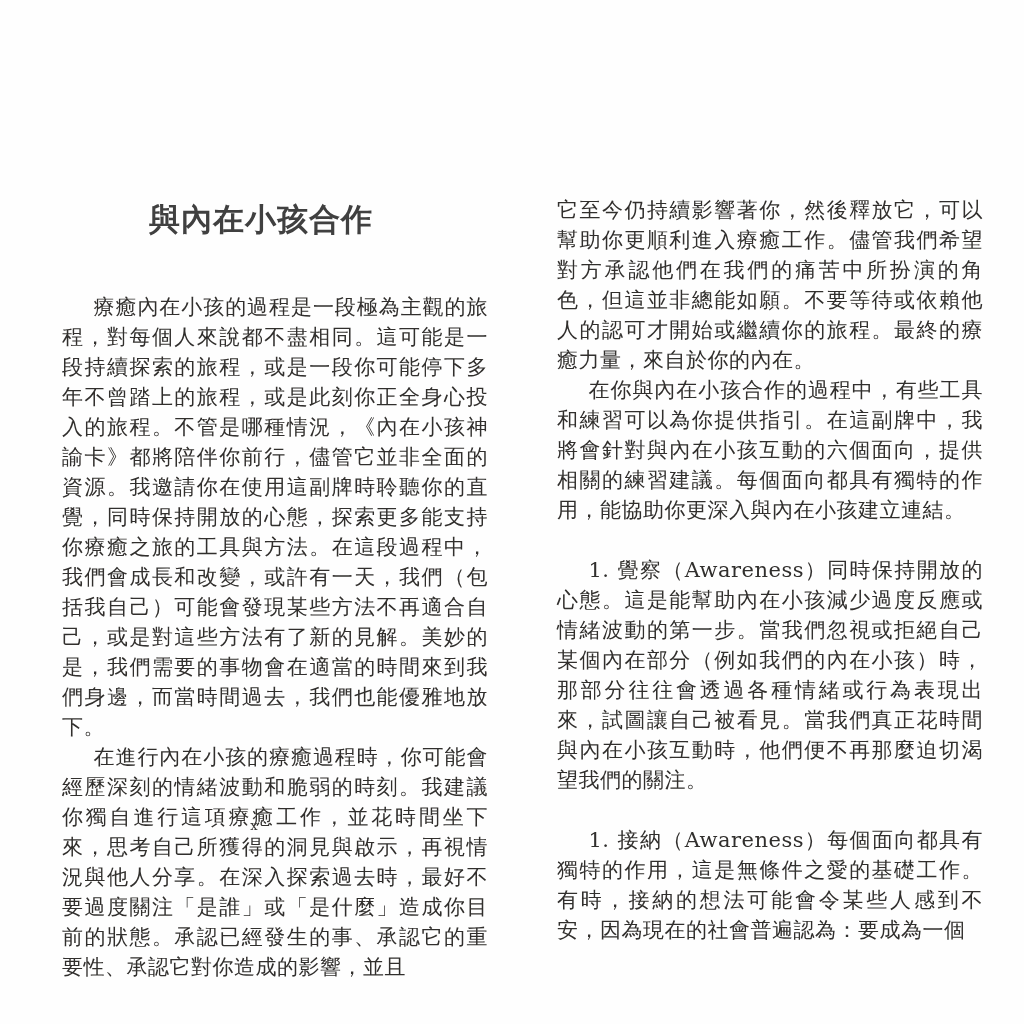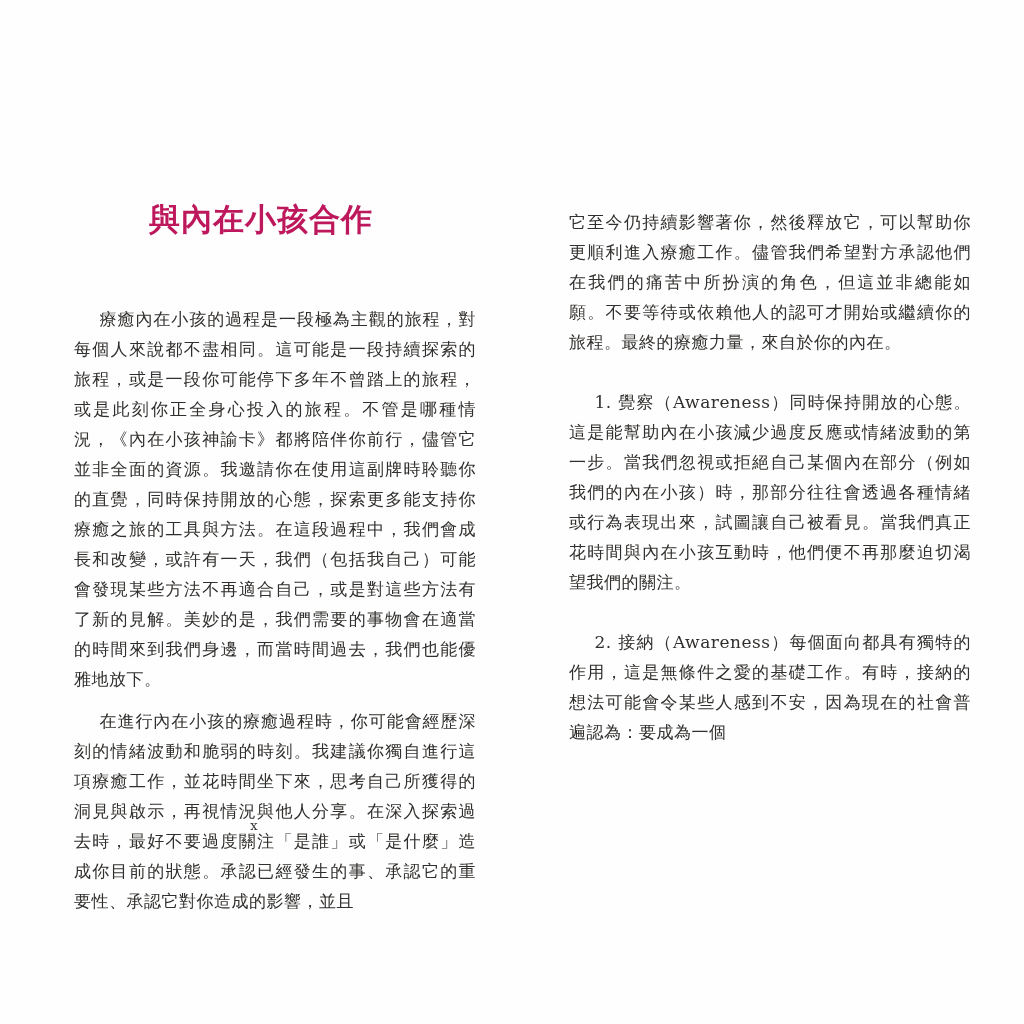--- a/index.html
+++ b/index.html
@@ -28,33 +28,33 @@
 
   .chapter-title {
     position: absolute;
     top: 199px;
     left: -14px;
     width: 100%;
     margin: 0;
     text-align: center;
     font-size: 31px;
     font-weight: bold;
-    color: #be185d;
+    color: #404040;
     letter-spacing: 1px;
   }
   .body-text {
     position: absolute;
     width: 100%;
   }
   .page-left  .body-text { top: 292px; }
   .page-right .body-text { top: 195px; }
 
   .para {
-    margin: 12px;
-    font-size: 17px;
+    margin: 0;
+    font-size: 21px;
     line-height: 30px;
     text-align: justify;
     letter-spacing: 0.5px;
   }
   .para.indent { text-indent: 1.5em; }
   .para.gap-above { margin-top: 30px; }
   .bold { font-weight: normal; }
 
   .page-number {
     position: absolute;
@@ -77,20 +77,21 @@
     <div class="body-text">
       <p class="para indent">療癒內在小孩的過程是一段極為主觀的旅程，對每個人來說都不盡相同。這可能是一段持續探索的旅程，或是一段你可能停下多年不曾踏上的旅程，或是此刻你正全身心投入的旅程。不管是哪種情況，《內在小孩神諭卡》都將陪伴你前行，儘管它並非全面的資源。我邀請你在使用這副牌時聆聽你的直覺，同時保持開放的心態，探索更多能支持你療癒之旅的工具與方法。在這段過程中，我們會成長和改變，或許有一天，我們（包括我自己）可能會發現某些方法不再適合自己，或是對這些方法有了新的見解。美妙的是，我們需要的事物會在適當的時間來到我們身邊，而當時間過去，我們也能優雅地放下。</p>
       <p class="para indent">在進行內在小孩的療癒過程時，你可能會經歷深刻的情緒波動和脆弱的時刻。我建議你獨自進行這項療癒工作，並花時間坐下來，思考自己所獲得的洞見與啟示，再視情況與他人分享。在深入探索過去時，最好不要過度關注「是誰」或「是什麼」造成你目前的狀態。承認已經發生的事、承認它的重要性、承認它對你造成的影響，並且</p>
     </div>
     <div class="page-number">x</div>
   </section>
 
   <section class="page page-right">
     <div class="body-text">
       <p class="para">它至今仍持續影響著你，然後釋放它，可以幫助你更順利進入療癒工作。儘管我們希望對方承認他們在我們的痛苦中所扮演的角色，但這並非總能如願。不要等待或依賴他人的認可才開始或繼續你的旅程。最終的療癒力量，來自於你的內在。</p>
+      <p class="para indent">在你與內在小孩合作的過程中，有些工具和練習可以為你提供指引。在這副牌中，我將會針對與內在小孩互動的六個面向，提供相關的練習建議。每個面向都具有獨特的作用，能協助你更深入與內在小孩建立連結。</p>
 
       <p class="para indent gap-above"><span class="bold">1. 覺察</span><span>（Awareness）</span><span>同時保持開放的心態。這是能幫助內在小孩減少過度反應或情緒波動的第一步。當我們忽視或拒絕自己某個內在部分（例如我們的內在小孩）時，那部分往往會透過各種情緒或行為表現出來，試圖讓自己被看見。當我們真正花時間與內在小孩互動時，他們便不再那麼迫切渴望我們的關注。</span></p>
 
-      <p class="para indent gap-above"><span class="bold">2. 接納</span><span>（Awareness）</span><span>每個面向都具有獨特的作用，這是無條件之愛的基礎工作。有時，接納的想法可能會令某些人感到不安，因為現在的社會普遍認為：要成為一個</span></p>
+      <p class="para indent gap-above"><span class="bold">1. 接納</span><span>（Awareness）</span><span>每個面向都具有獨特的作用，這是無條件之愛的基礎工作。有時，接納的想法可能會令某些人感到不安，因為現在的社會普遍認為：要成為一個</span></p>
     </div>
   </section>
 
 </div>
 
 </body></html>

